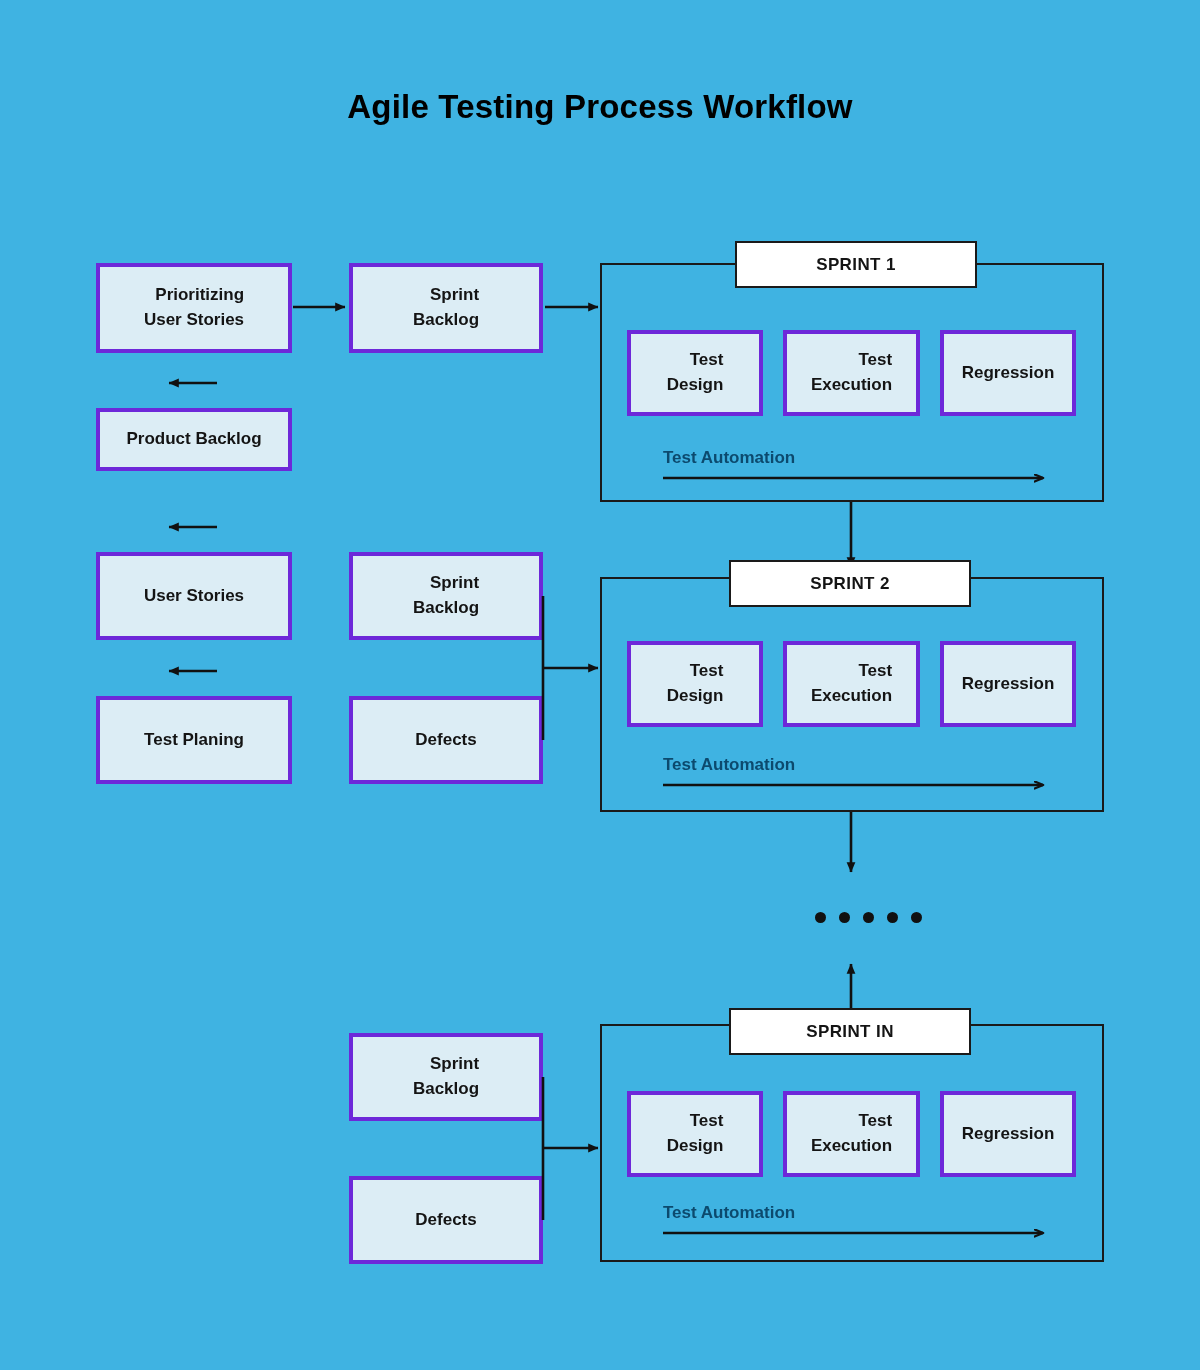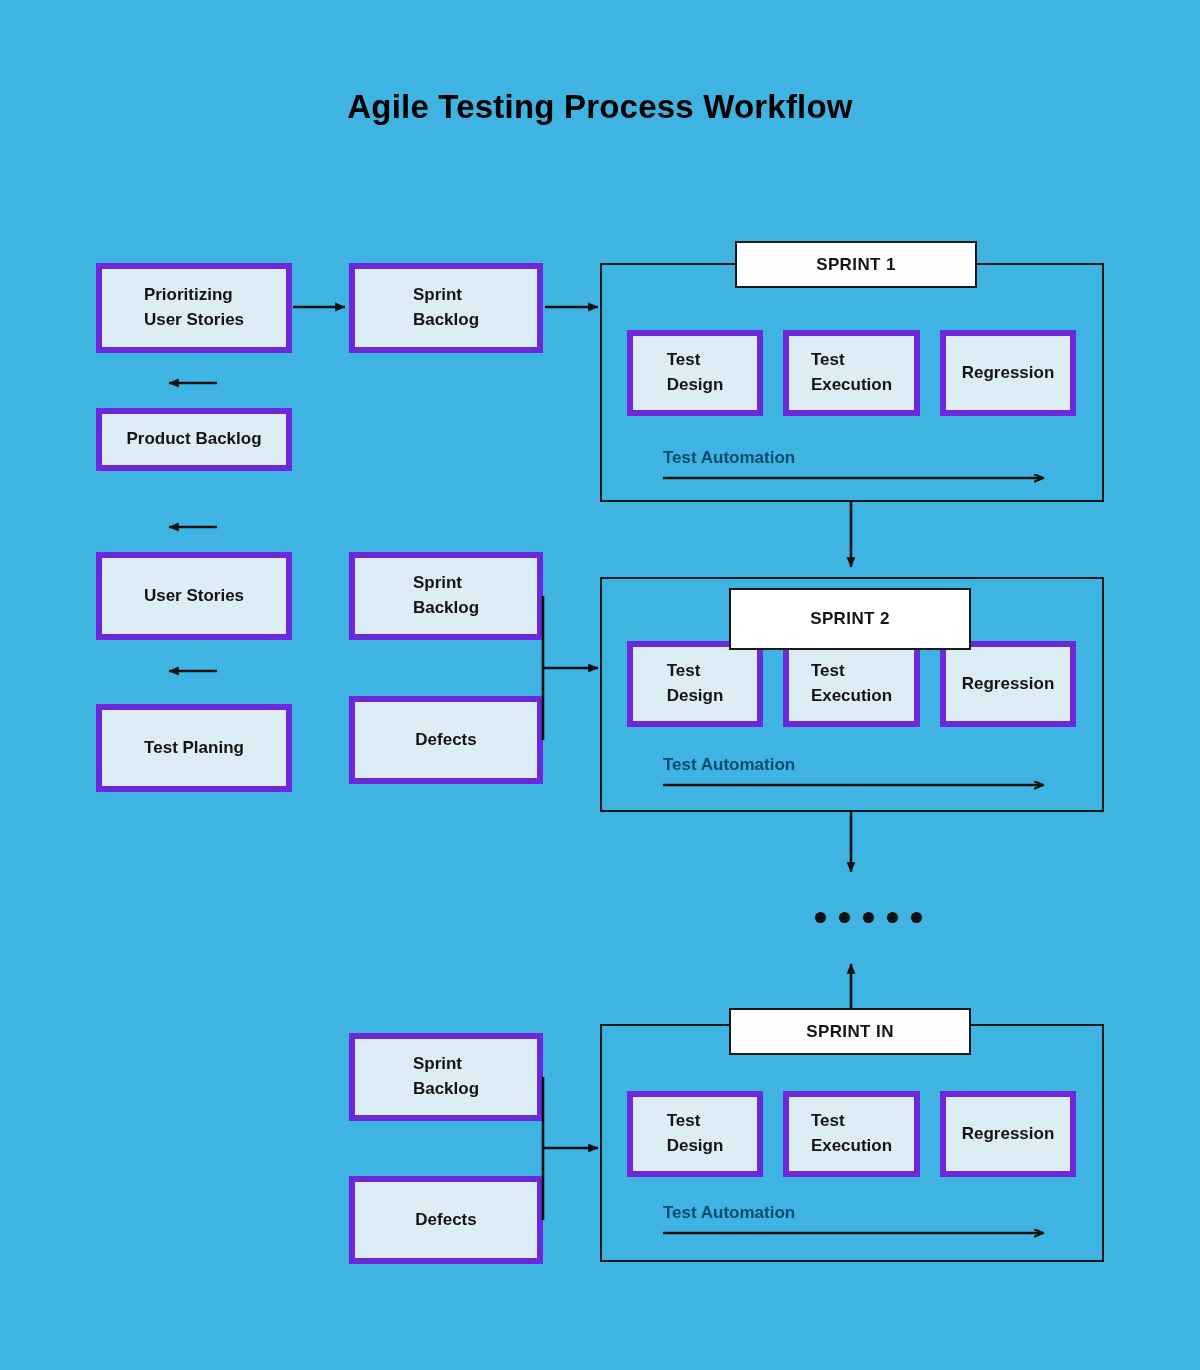--- a/index.html
+++ b/index.html
@@ -29,26 +29,26 @@
     text-align: center;
     font-size: 33px;
     font-weight: bold;
     color: #000000;
     letter-spacing: 0.2px;
   }
   
   .box {
     position: absolute;
     background: #dcedf5;
-    border: 6px solid #6d28d9;
+    border: 4px solid #6d28d9;
     box-sizing: border-box;
     display: flex;
     align-items: center;
     justify-content: center;
-    text-align: left;
+    text-align: right;
     color: #141414;
     font-size: 17px;
     font-weight: bold;
     line-height: 1.45;
     padding: 2px 0;
   }
   .box span { display: block; }
   
   .sprint-frame {
     position: absolute;
@@ -152,21 +152,21 @@
   </div>
 
   <div class="box" style="left:96px; top:408px; width:196px; height:63px;">
     <span>Product Backlog</span>
   </div>
 
   <div class="box" style="left:96px; top:552px; width:196px; height:88px;">
     <span>User Stories</span>
   </div>
 
-  <div class="box" style="left:96px; top:696px; width:196px; height:88px;margin-top:8px;">
+  <div class="box" style="left:96px; top:696px; width:196px; height:88px;">
     <span>Test Planing</span>
   </div>
 
   <div class="box" style="left:349px; top:263px; width:194px; height:90px;">
     <div>
       <span>Sprint</span>
       <span>Backlog</span>
     </div>
   </div>
 
@@ -209,21 +209,21 @@
     </div>
   </div>
   <div class="box" style="left:940px; top:330px; width:136px; height:86px; z-index:3;">
     <span>Regression</span>
   </div>
   <div class="automation-label" style="left:663px; top:448px; width:380px;">
     <span>Test Automation</span>
   </div>
 
   <div class="sprint-frame" style="left:600px; top:577px; width:504px; height:235px;"></div>
-  <div class="sprint-tab" style="left:729px; top:588px; width:242px; height:62px;">
+  <div class="sprint-tab" style="left:729px; top:560px; width:242px; height:47px;">
     <span>SPRINT 2</span>
   </div>
   <div class="box" style="left:627px; top:641px; width:136px; height:86px; z-index:3;">
     <div>
       <span>Test</span>
       <span>Design</span>
     </div>
   </div>
   <div class="box" style="left:783px; top:641px; width:137px; height:86px; z-index:3;">
     <div>

